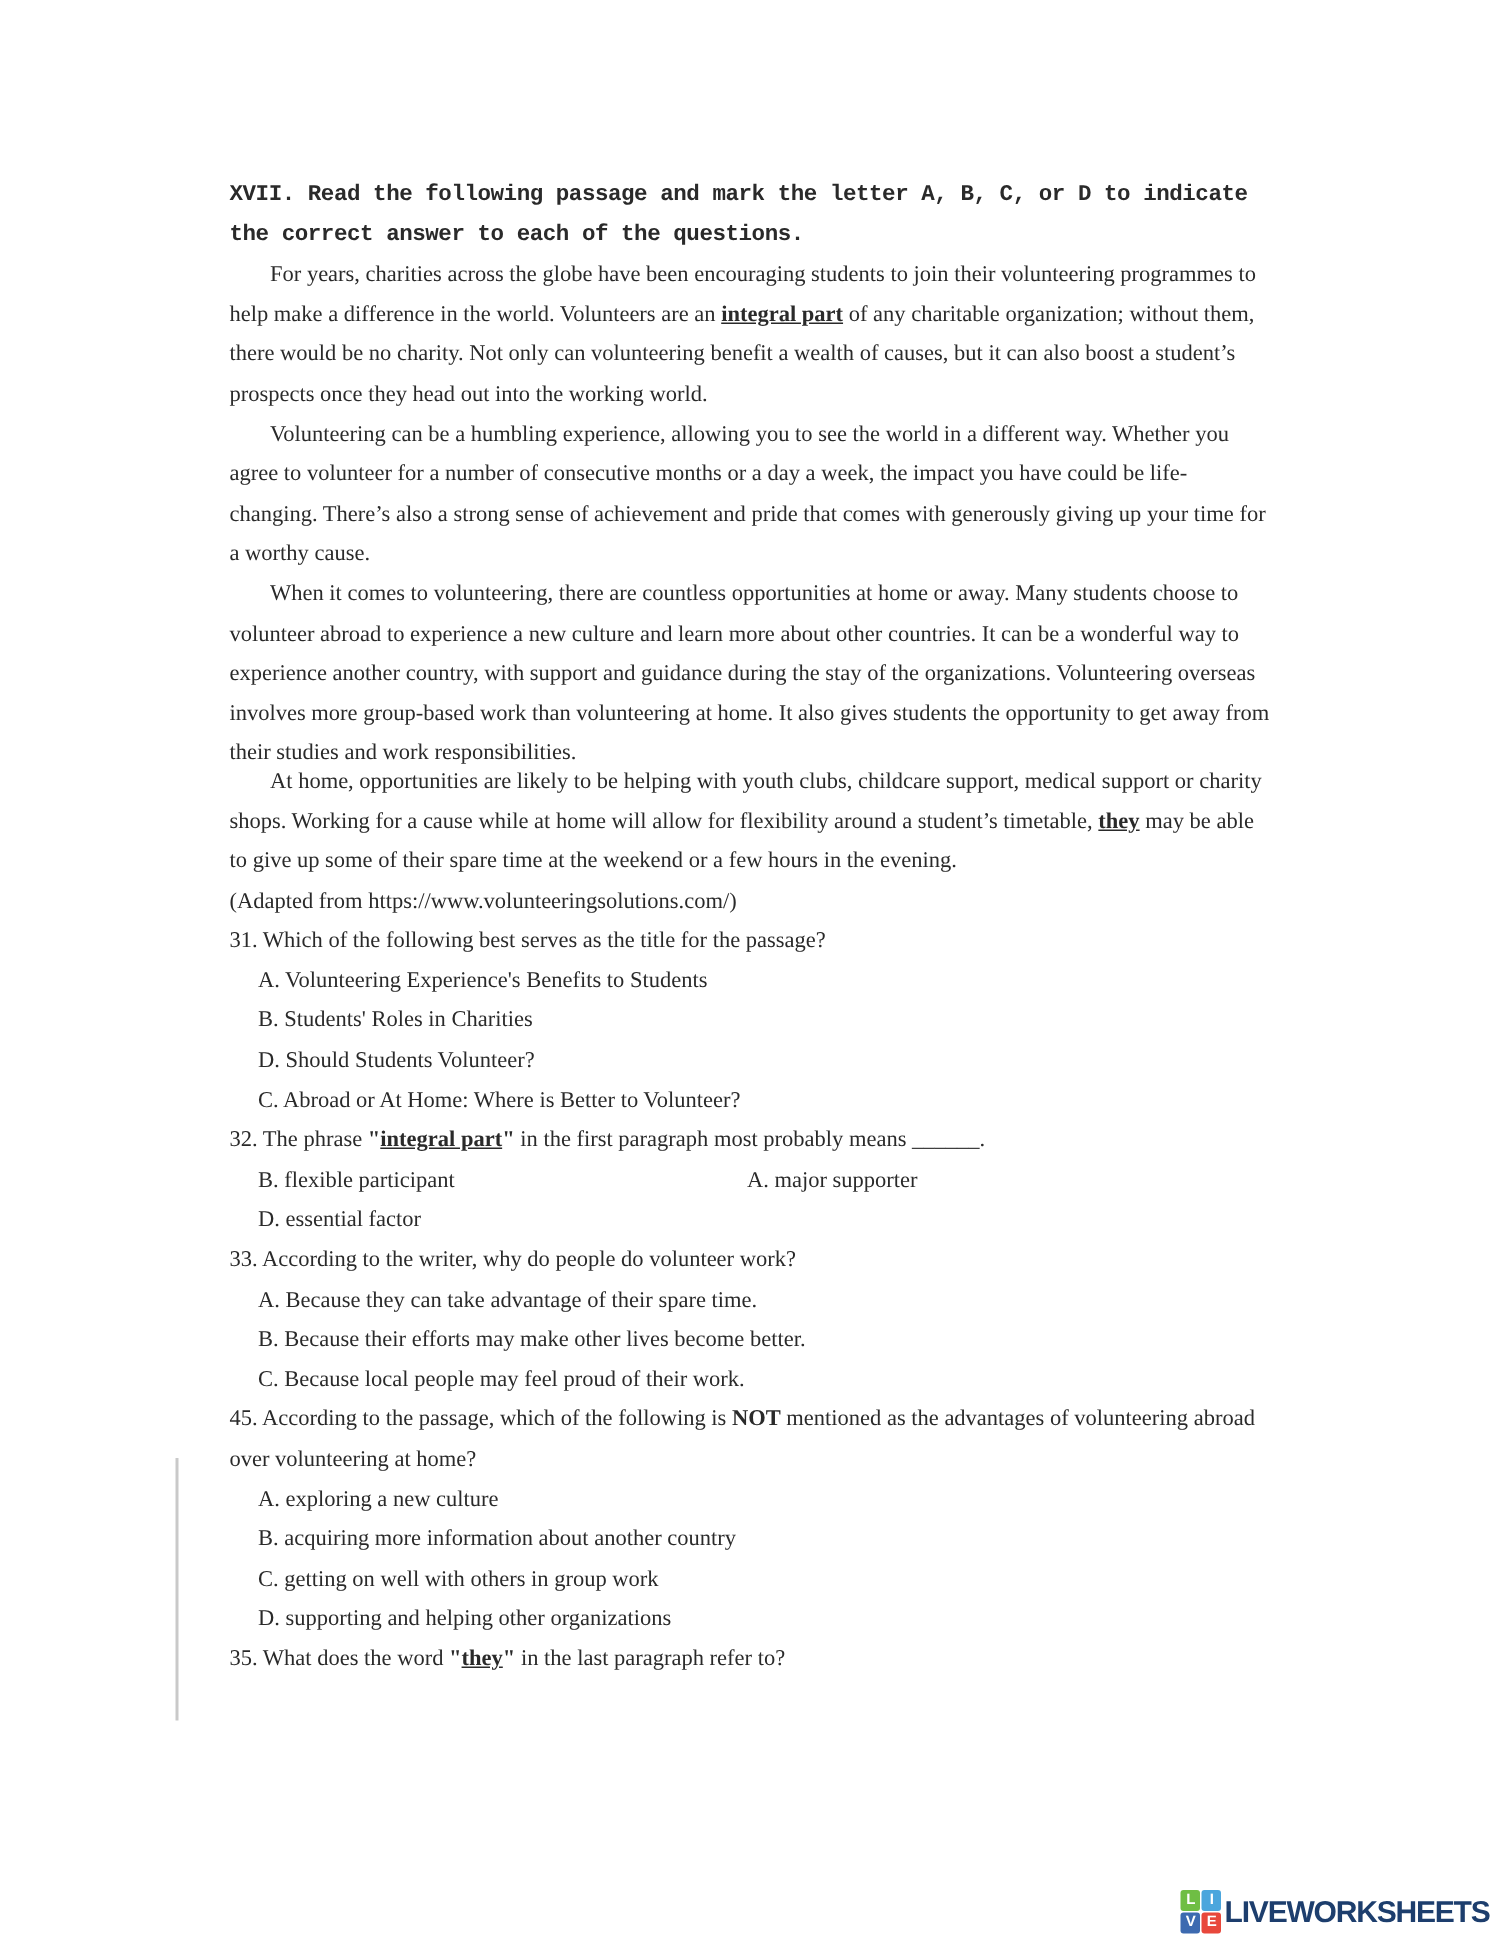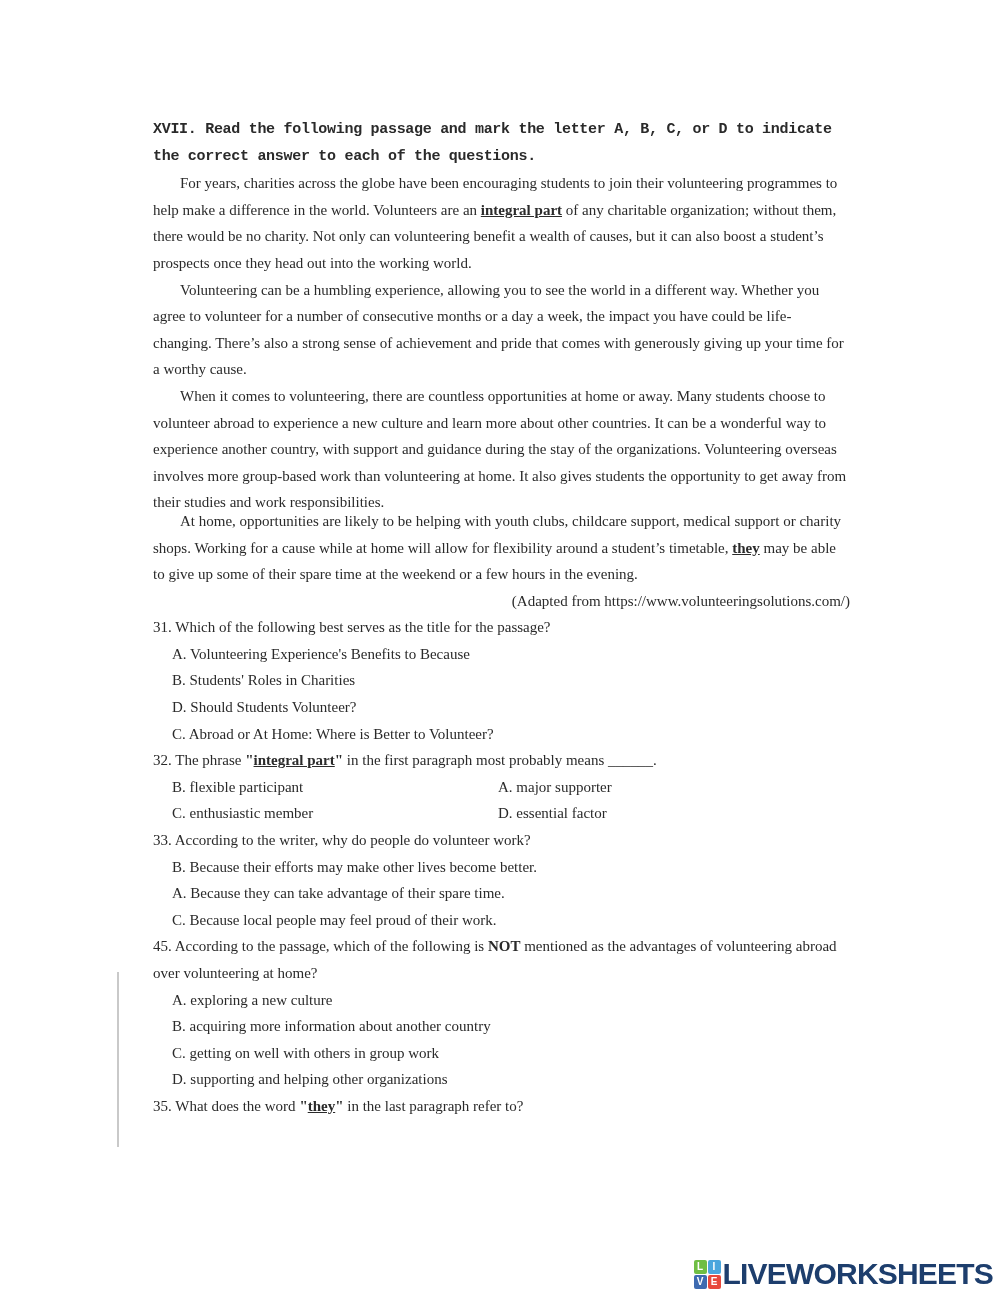--- a/index.html
+++ b/index.html
@@ -20,21 +20,21 @@
     font-size: 15px;
     line-height: 26.6px;
   }
   .heading {
     font-weight: bold;
     letter-spacing: -0.3px;
     font-family: Liberation Mono, monospace;
   }
   .para { text-indent: 27px; }
   .para-tight { margin-top: -8px; }
-  .source-note { text-align: right; }
+  .source-note { }
   .question-block { }
   .q-prompt { }
   .opt-list .opt { padding-left: 19px; }
   .opt-grid {
     display: grid;
     grid-template-columns: 326px auto;
     padding-left: 19px;
   }
   .b { font-weight: bold; }
   .u { text-decoration: underline; }
@@ -67,21 +67,21 @@
     font-weight: bold;
     font-size: 10px;
     line-height: 1;
     display: flex;
     align-items: center;
     justify-content: center;
   }
   .logo-text {
     font-family: "Liberation Sans", "DejaVu Sans", sans-serif;
     font-weight: 800;
-    font-size: 30px;
+    font-size: 20px;
     letter-spacing: -0.8px;
     line-height: 1;
   }
 </style>
 </head>
 <body>
 
 <div class="content">
 
   <div class="heading">XVII. Read the following passage and mark the letter A, B, C, or D to indicate the correct answer to each of the questions.</div>
@@ -91,42 +91,41 @@
     <div class="para"><span>Volunteering can be a humbling experience, allowing you to see the world in a different way. Whether you agree to volunteer for a number of consecutive months or a day a week, the impact you have could be life-changing. There’s also a strong sense of achievement and pride that comes with generously giving up your time for a worthy cause.</span></div>
     <div class="para"><span>When it comes to volunteering, there are countless opportunities at home or away. Many students choose to volunteer abroad to experience a new culture and learn more about other countries. It can be a wonderful way to experience another country, with support and guidance during the stay of the organizations. Volunteering overseas involves more group-based work than volunteering at home. It also gives students the opportunity to get away from their studies and work responsibilities.</span></div>
     <div class="para para-tight"><span>At home, opportunities are likely to be helping with youth clubs, childcare support, medical support or charity shops. Working for a cause while at home will allow for flexibility around a student’s timetable, </span><span class="b u">they</span><span> may be able to give up some of their spare time at the weekend or a few hours in the evening.</span></div>
   </div>
 
   <div class="source-note">(Adapted from https://www.volunteeringsolutions.com/)</div>
 
   <div class="question-block">
     <div class="q-prompt"><span>31. Which of the following best serves as the title for the passage?</span></div>
     <div class="opt-list">
-      <div class="opt">A. Volunteering Experience's Benefits to Because</div>
+      <div class="opt">A. Volunteering Experience's Benefits to Students</div>
       <div class="opt">B. Students' Roles in Charities</div>
       <div class="opt">D. Should Students Volunteer?</div>
       <div class="opt">C. Abroad or At Home: Where is Better to Volunteer?</div>
     </div>
   </div>
 
   <div class="question-block">
     <div class="q-prompt"><span>32. The phrase </span><span class="b">"</span><span class="b u">integral part</span><span class="b">"</span><span> in the first paragraph most probably means ______.</span></div>
     <div class="opt-grid">
       <div>B. flexible participant</div>
       <div>A. major supporter</div>
-      <div>C. enthusiastic member</div>
       <div>D. essential factor</div>
     </div>
   </div>
 
   <div class="question-block">
     <div class="q-prompt"><span>33. According to the writer, why do people do volunteer work?</span></div>
     <div class="opt-list">
+      <div class="opt">A. Because they can take advantage of their spare time.</div>
       <div class="opt">B. Because their efforts may make other lives become better.</div>
-      <div class="opt">A. Because they can take advantage of their spare time.</div>
       <div class="opt">C. Because local people may feel proud of their work.</div>
     </div>
   </div>
 
   <div class="question-block">
     <div class="q-prompt"><span>45. According to the passage, which of the following is </span><span class="b">NOT</span><span> mentioned as the advantages of volunteering abroad over volunteering at home?</span></div>
     <div class="opt-list">
       <div class="opt">A. exploring a new culture</div>
       <div class="opt">B. acquiring more information about another country</div>
       <div class="opt">C. getting on well with others in group work</div>

